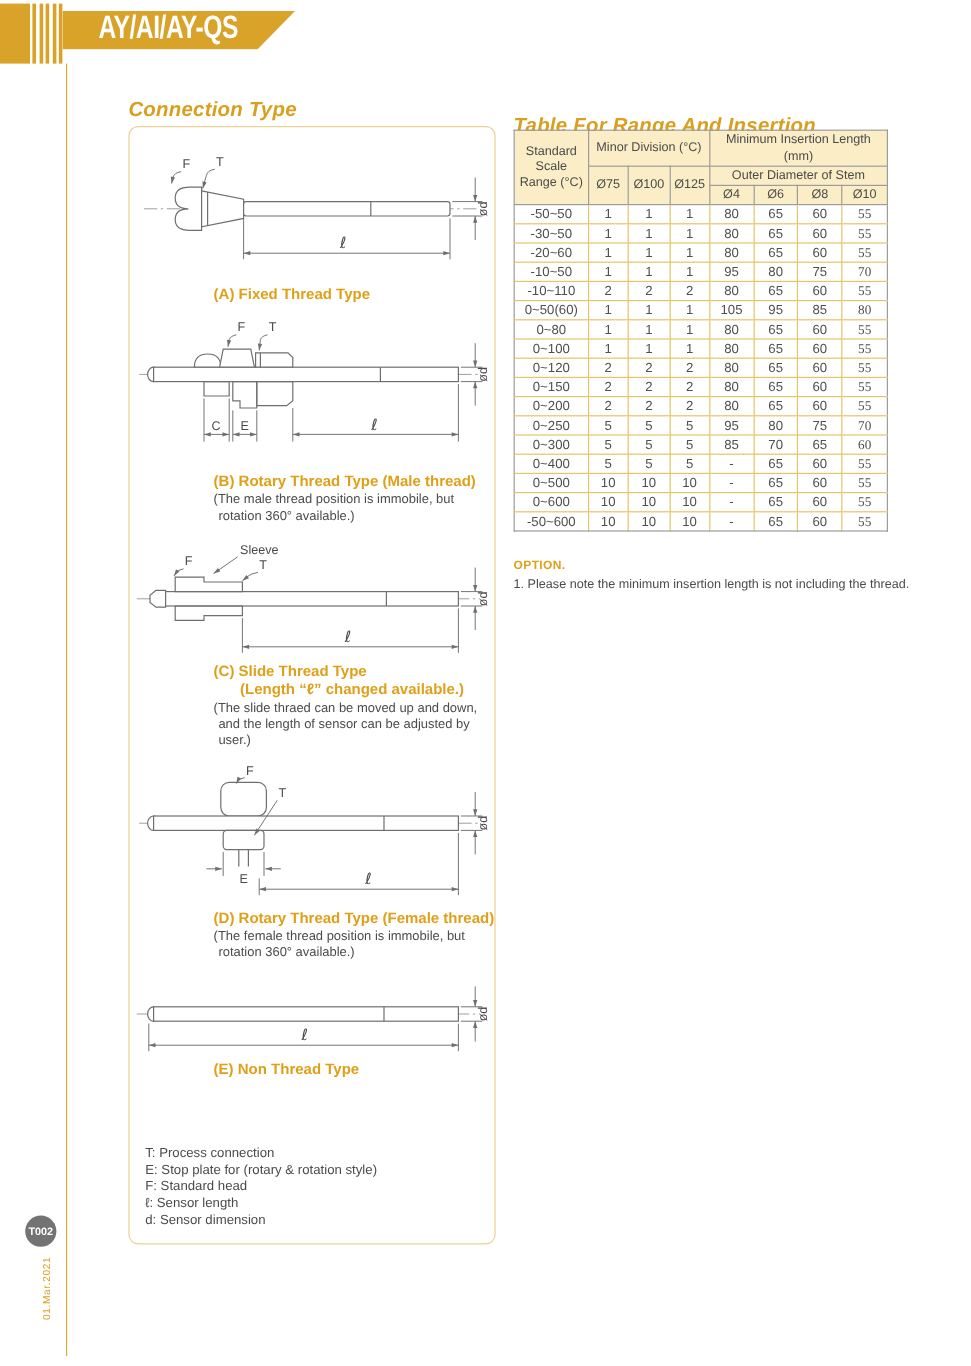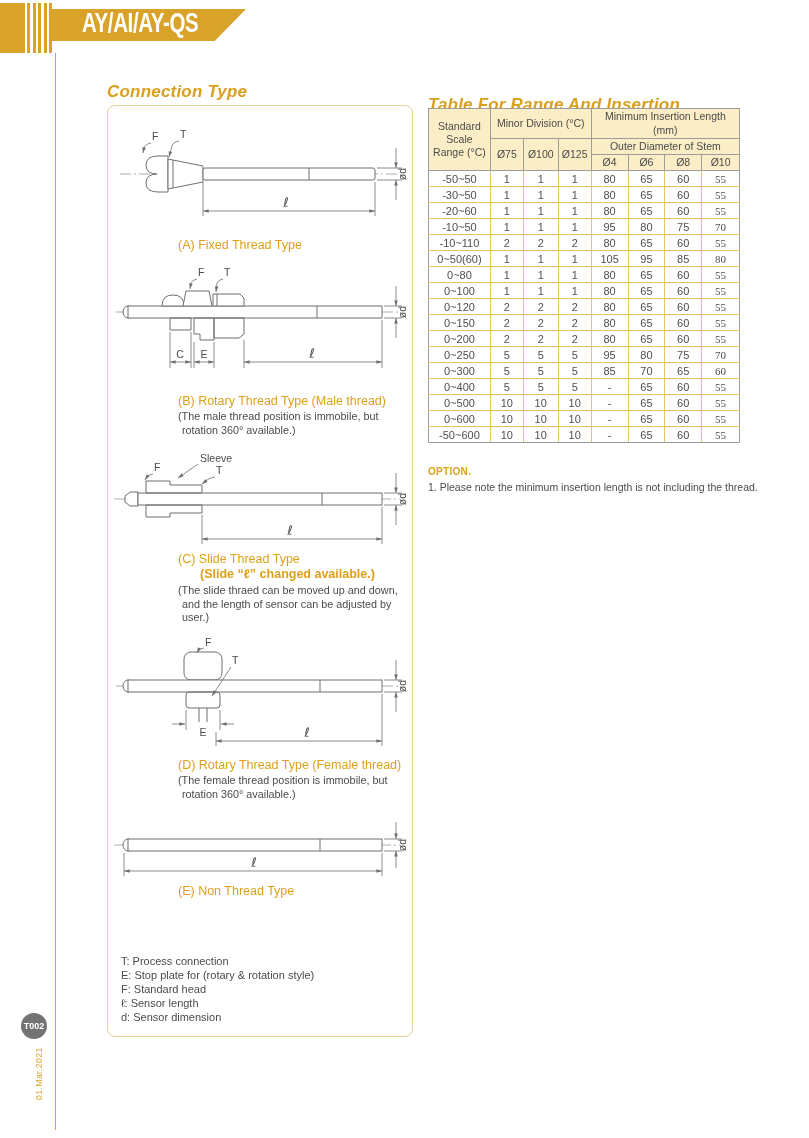--- a/index.html
+++ b/index.html
@@ -20,21 +20,21 @@
   
   .sec-heading { position:absolute; font-size:17px; font-weight:700; font-style:italic;
                  color:#D99F1E; letter-spacing:0.2px; white-space:nowrap; }
   .sec-heading.left  { left:107px; top:82px; }
   .sec-heading.right { left:428px; top:95px; }
 
   
   .conn-box { position:absolute; left:107px; top:105px; width:306px; height:932px;
               border:1px solid #EAD195; border-radius:8px; }
   .diag-svg { position:absolute; left:4px; }
-  .cap  { position:absolute; left:70px; font-size:12.5px; font-weight:400; color:#DFA019; white-space:nowrap; }
+  .cap  { position:absolute; left:70px; font-size:12.5px; font-weight:700; color:#DFA019; white-space:nowrap; }
   .cap2 { position:absolute; left:92px; font-size:12.5px; font-weight:700; color:#DFA019; white-space:nowrap; }
   .note { position:absolute; left:70px; font-size:10.8px; color:#4B4B4B; line-height:13.5px; white-space:nowrap; }
   .note .cont { padding-left:4px; }
   .legend { position:absolute; left:13px; top:848px; font-size:11px; color:#4B4B4B; line-height:14px; }
 
   
   .cl   { stroke:#9a9a9a; stroke-width:0.8; stroke-dasharray:11 3 2 3; fill:none; }
   .ol   { stroke:#6f6f6f; stroke-width:1; fill:none; }
   .olw  { stroke:#6f6f6f; stroke-width:1; fill:#fff; }
   .dim  { stroke:#6f6f6f; stroke-width:0.8; fill:none; }
@@ -189,21 +189,21 @@
       <line class="dim" x1="270" y1="56" x2="270" y2="93"></line>
       <line class="dim" x1="90" y1="88" x2="270" y2="88" marker-start="url(#arC)" marker-end="url(#arC)"></line>
       <text class="lbl-l" x="178" y="84" text-anchor="middle">ℓ</text>
       <line class="dim" x1="272" y1="42" x2="290" y2="42"></line>
       <line class="dim" x1="272" y1="54" x2="290" y2="54"></line>
       <line class="dim" x1="284" y1="22" x2="284" y2="42" marker-end="url(#arC)"></line>
       <line class="dim" x1="284" y1="74" x2="284" y2="54" marker-end="url(#arC)"></line>
       <text class="lbl" x="294" y="48" transform="rotate(-90 294 48)" text-anchor="middle">ød</text>
     </svg>
     <div class="cap" style="top:446px">(C) Slide Thread Type</div>
-    <div class="cap2" style="top:461px">(Slide “ℓ” changed available.)</div>
+    <div class="cap2" style="top:461px">(Length “ℓ” changed available.)</div>
     <div class="note" style="top:478px">
       <div>(The slide thraed can be moved up and down,</div>
       <div class="cont">and the length of sensor can be adjusted by</div>
       <div class="cont">user.)</div>
     </div>
 
     <svg class="diag-svg" style="top:530px" width="298" height="115" viewBox="0 0 298 115">
       <defs>
         <marker id="arD" viewBox="0 0 10 10" refX="10" refY="5" markerWidth="9" markerHeight="7" orient="auto-start-reverse">
           <path d="M0,1.8 L10,5 L0,8.2 Z" fill="#6f6f6f"></path>

